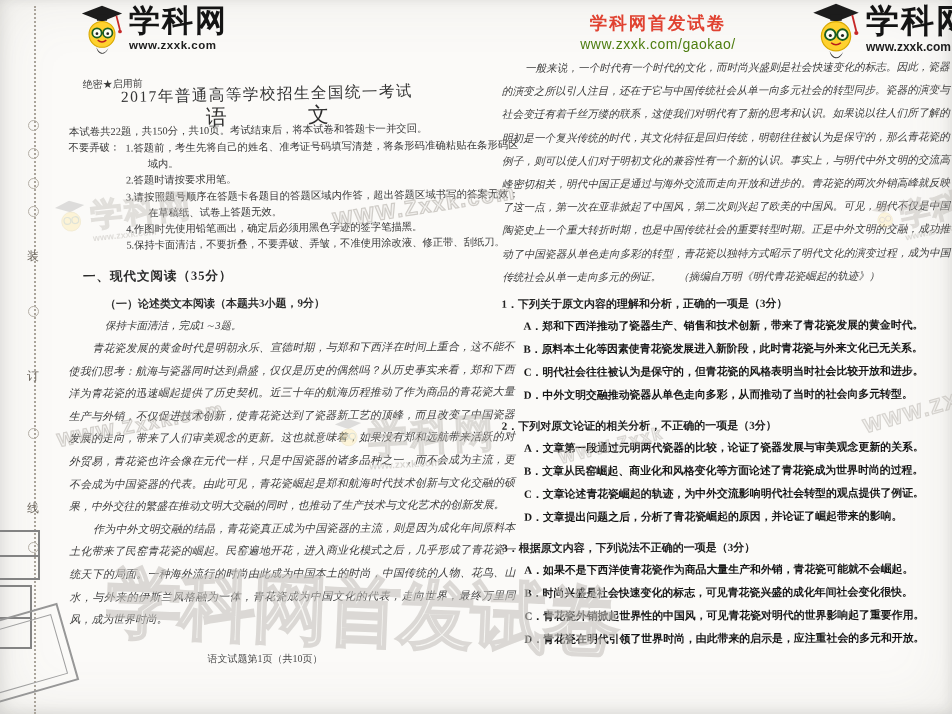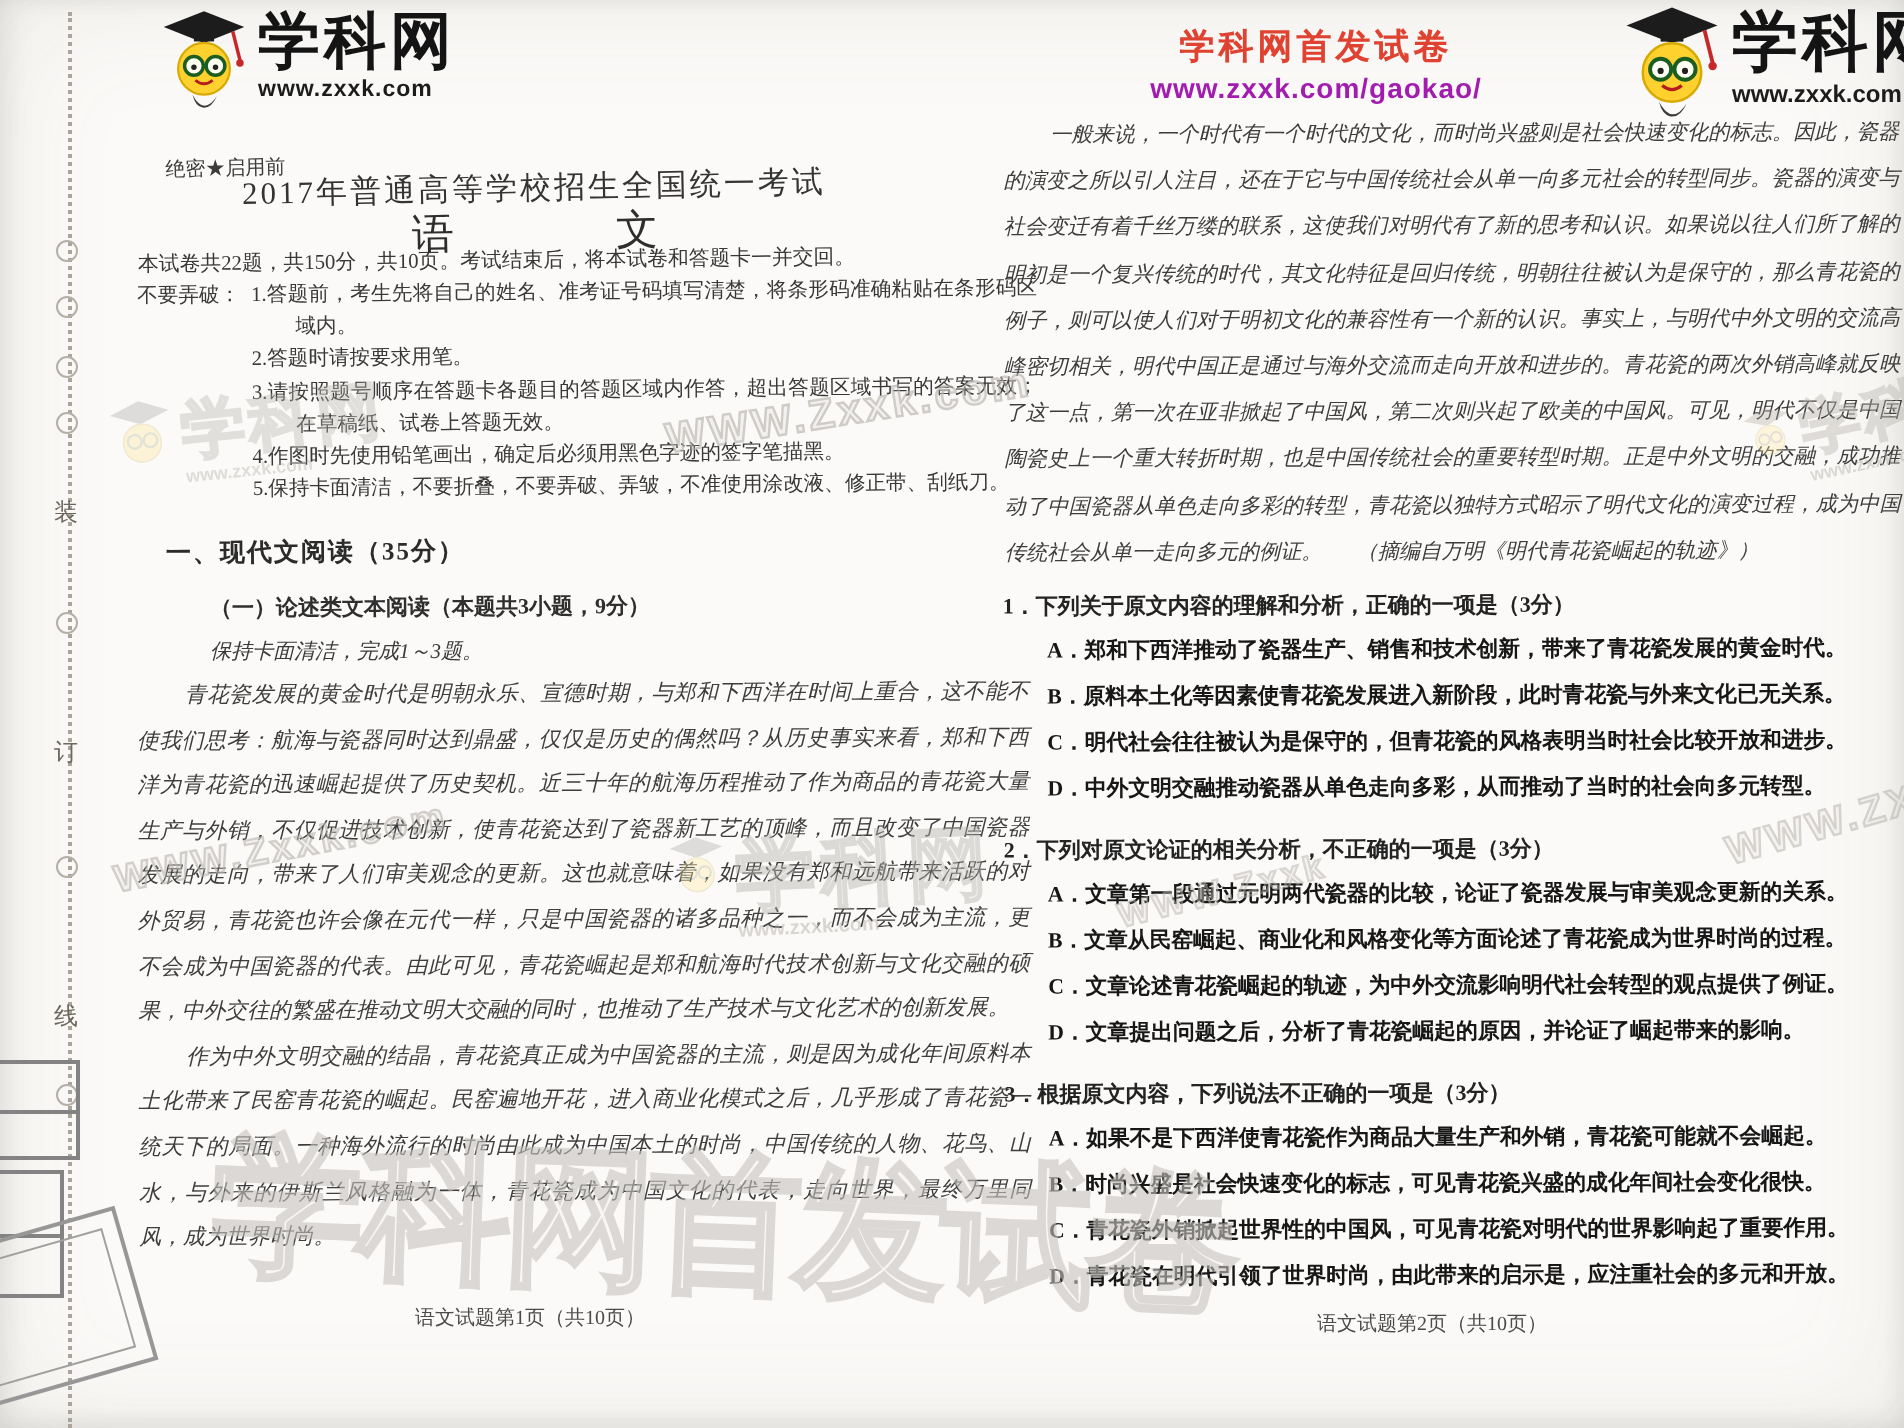--- a/index.html
+++ b/index.html
@@ -47,21 +47,21 @@
            text-align:justify;font-style:italic;color:#3d3d3d;transform:rotate(-0.25deg);}
   .passage p{margin:0;text-indent:2.2em;}
   .footer{position:absolute;left:0;width:100%;text-align:center;font-size:10px;color:#4a4a4a;}
   .footer-l{top:652px;}
   .footer-r{top:655px;}
 
   
   .banner{position:absolute;left:28px;top:11px;width:300px;text-align:center;
           font-family:"Liberation Sans","DejaVu Sans",sans-serif;}
   .banner .b1{font-size:17.5px;font-weight:800;color:#e04231;letter-spacing:2px;}
-  .banner .b2{font-size:14px;font-weight:700;color:#a21caf;margin-top:1px;letter-spacing:.5px;}
+  .banner .b2{font-size:14px;font-weight:400;color:#4d7c0f;margin-top:1px;letter-spacing:.5px;}
   .cont{position:absolute;left:22px;top:56px;width:448px;font-size:10.6px;line-height:23.2px;
         text-align:justify;font-style:italic;color:#3d3d3d;transform:rotate(-0.2deg);}
   .cont p{margin:0;text-indent:2.2em;}
   .cont .src{margin-left:1.6em;font-style:italic;}
   .qs{position:absolute;left:22px;top:292px;width:450px;transform:rotate(-0.2deg);}
   .q{margin-bottom:8px;}
   .q-stem{font-size:11px;font-weight:600;color:#232323;line-height:22px;}
   .q-opt{font-size:10.9px;font-weight:600;color:#171717;line-height:23px;padding-left:22px;
          white-space:nowrap;overflow:hidden;}
 
@@ -240,21 +240,20 @@
       </div>
       <div class="q">
         <div class="q-stem">3．根据原文内容，下列说法不正确的一项是（3分）</div>
         <div class="q-opt">A．如果不是下西洋使青花瓷作为商品大量生产和外销，青花瓷可能就不会崛起。</div>
         <div class="q-opt">B．时尚兴盛是社会快速变化的标志，可见青花瓷兴盛的成化年间社会变化很快。</div>
         <div class="q-opt">C．青花瓷外销掀起世界性的中国风，可见青花瓷对明代的世界影响起了重要作用。</div>
         <div class="q-opt">D．青花瓷在明代引领了世界时尚，由此带来的启示是，应注重社会的多元和开放。</div>
       </div>
     </div>
 
-    <div class="footer footer-r">语文试题第2页（共10页）</div>
   </div>
 
   <div class="wm wm-big hollow">学科网首发试卷</div>
   <div class="wm wm-dlt hollow">WWW.Zxxk.com</div>
   <div class="wm wm-dlm hollow">WWW.Zxxk.com</div>
   <div class="wm wm-drt hollow">WWW.ZX</div>
   <div class="wm wm-drm hollow">WWW.Zxxk</div>
 
   <div class="wm wm-logo">
     <svg viewBox="0 0 64 76" width="34" height="40" opacity="0.8">

